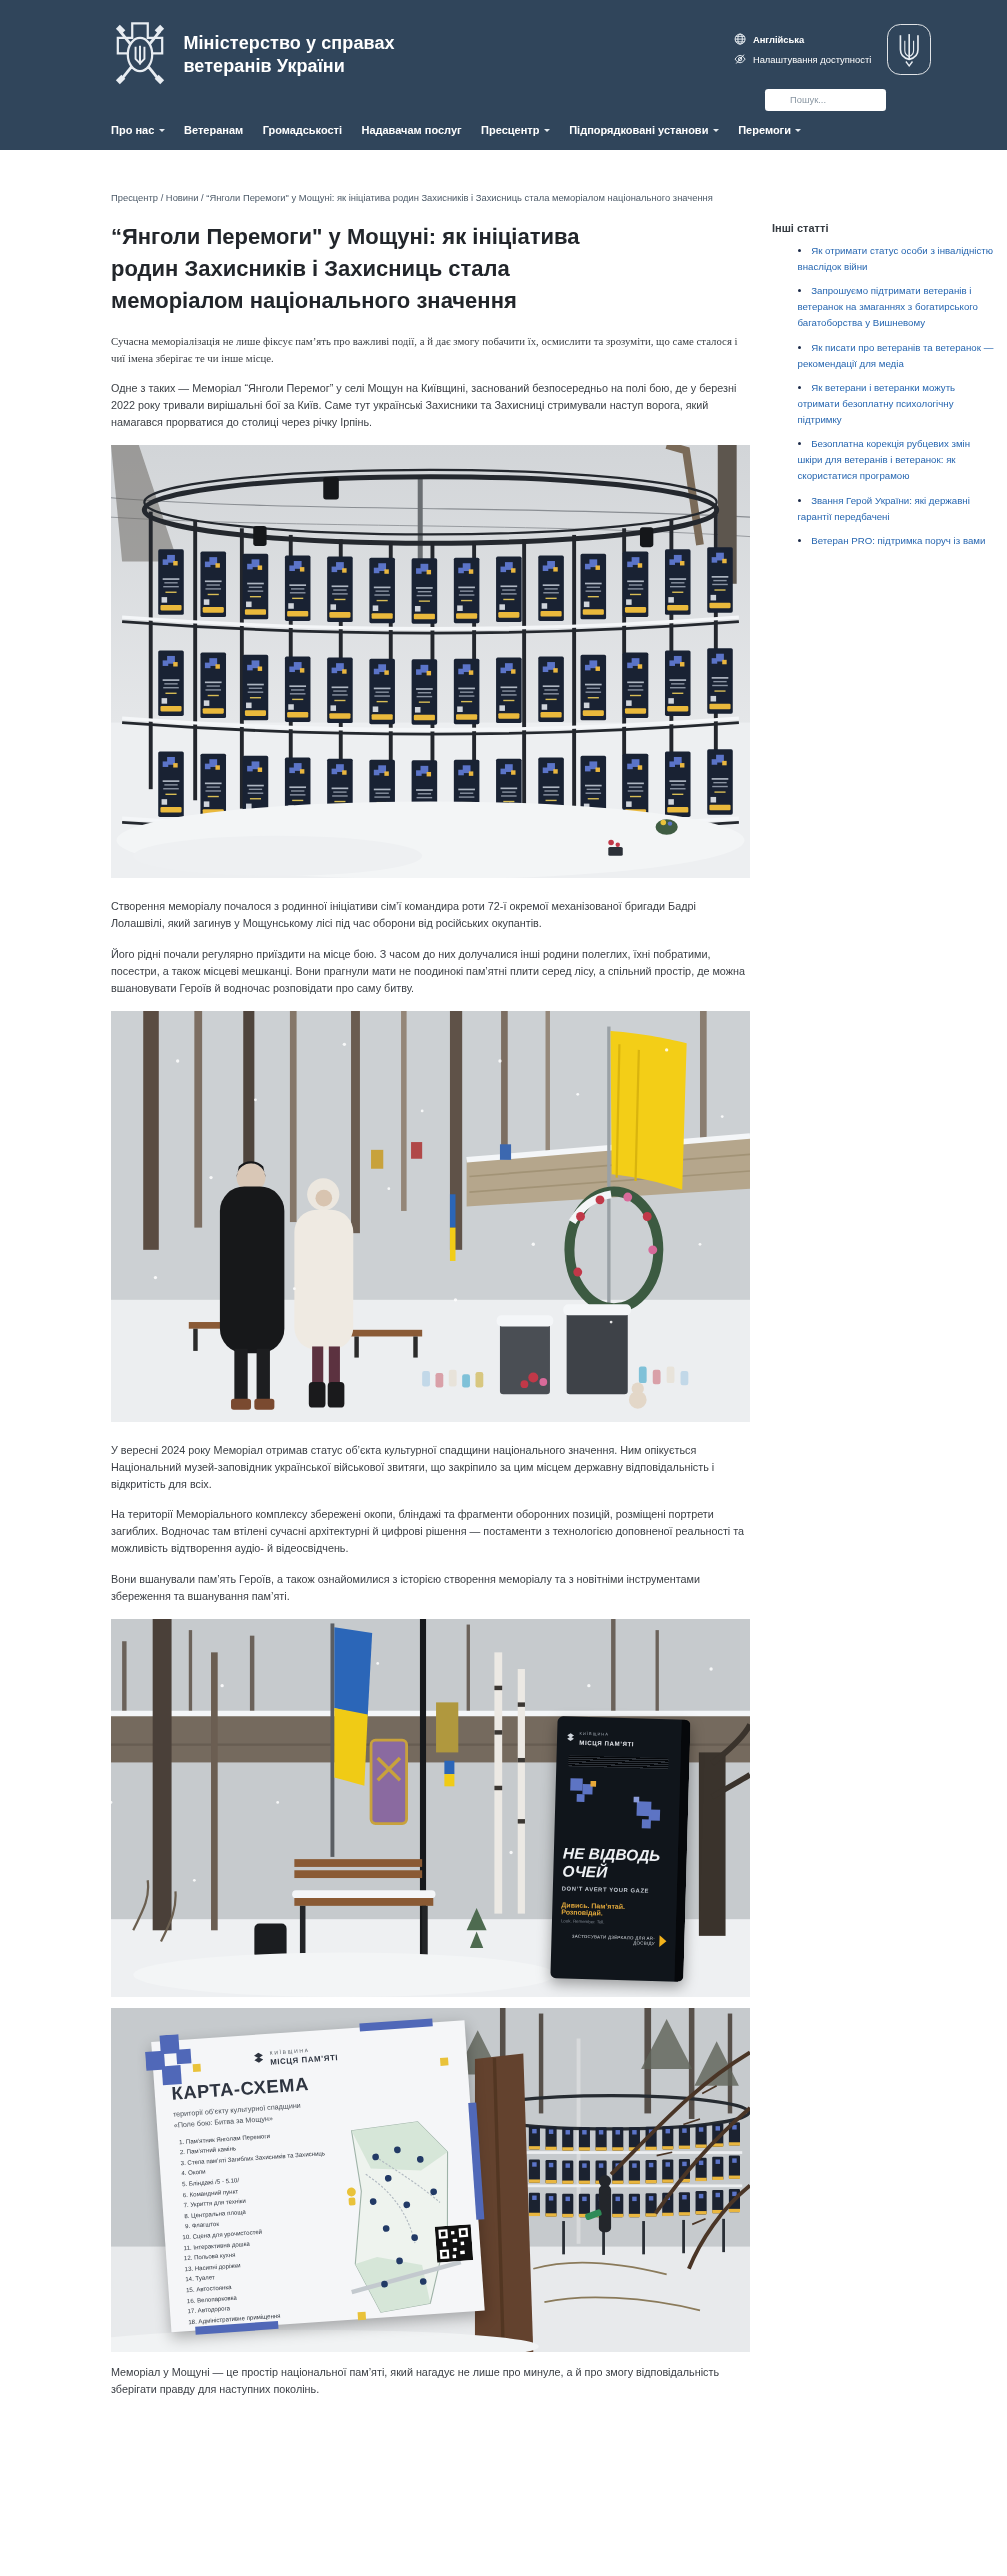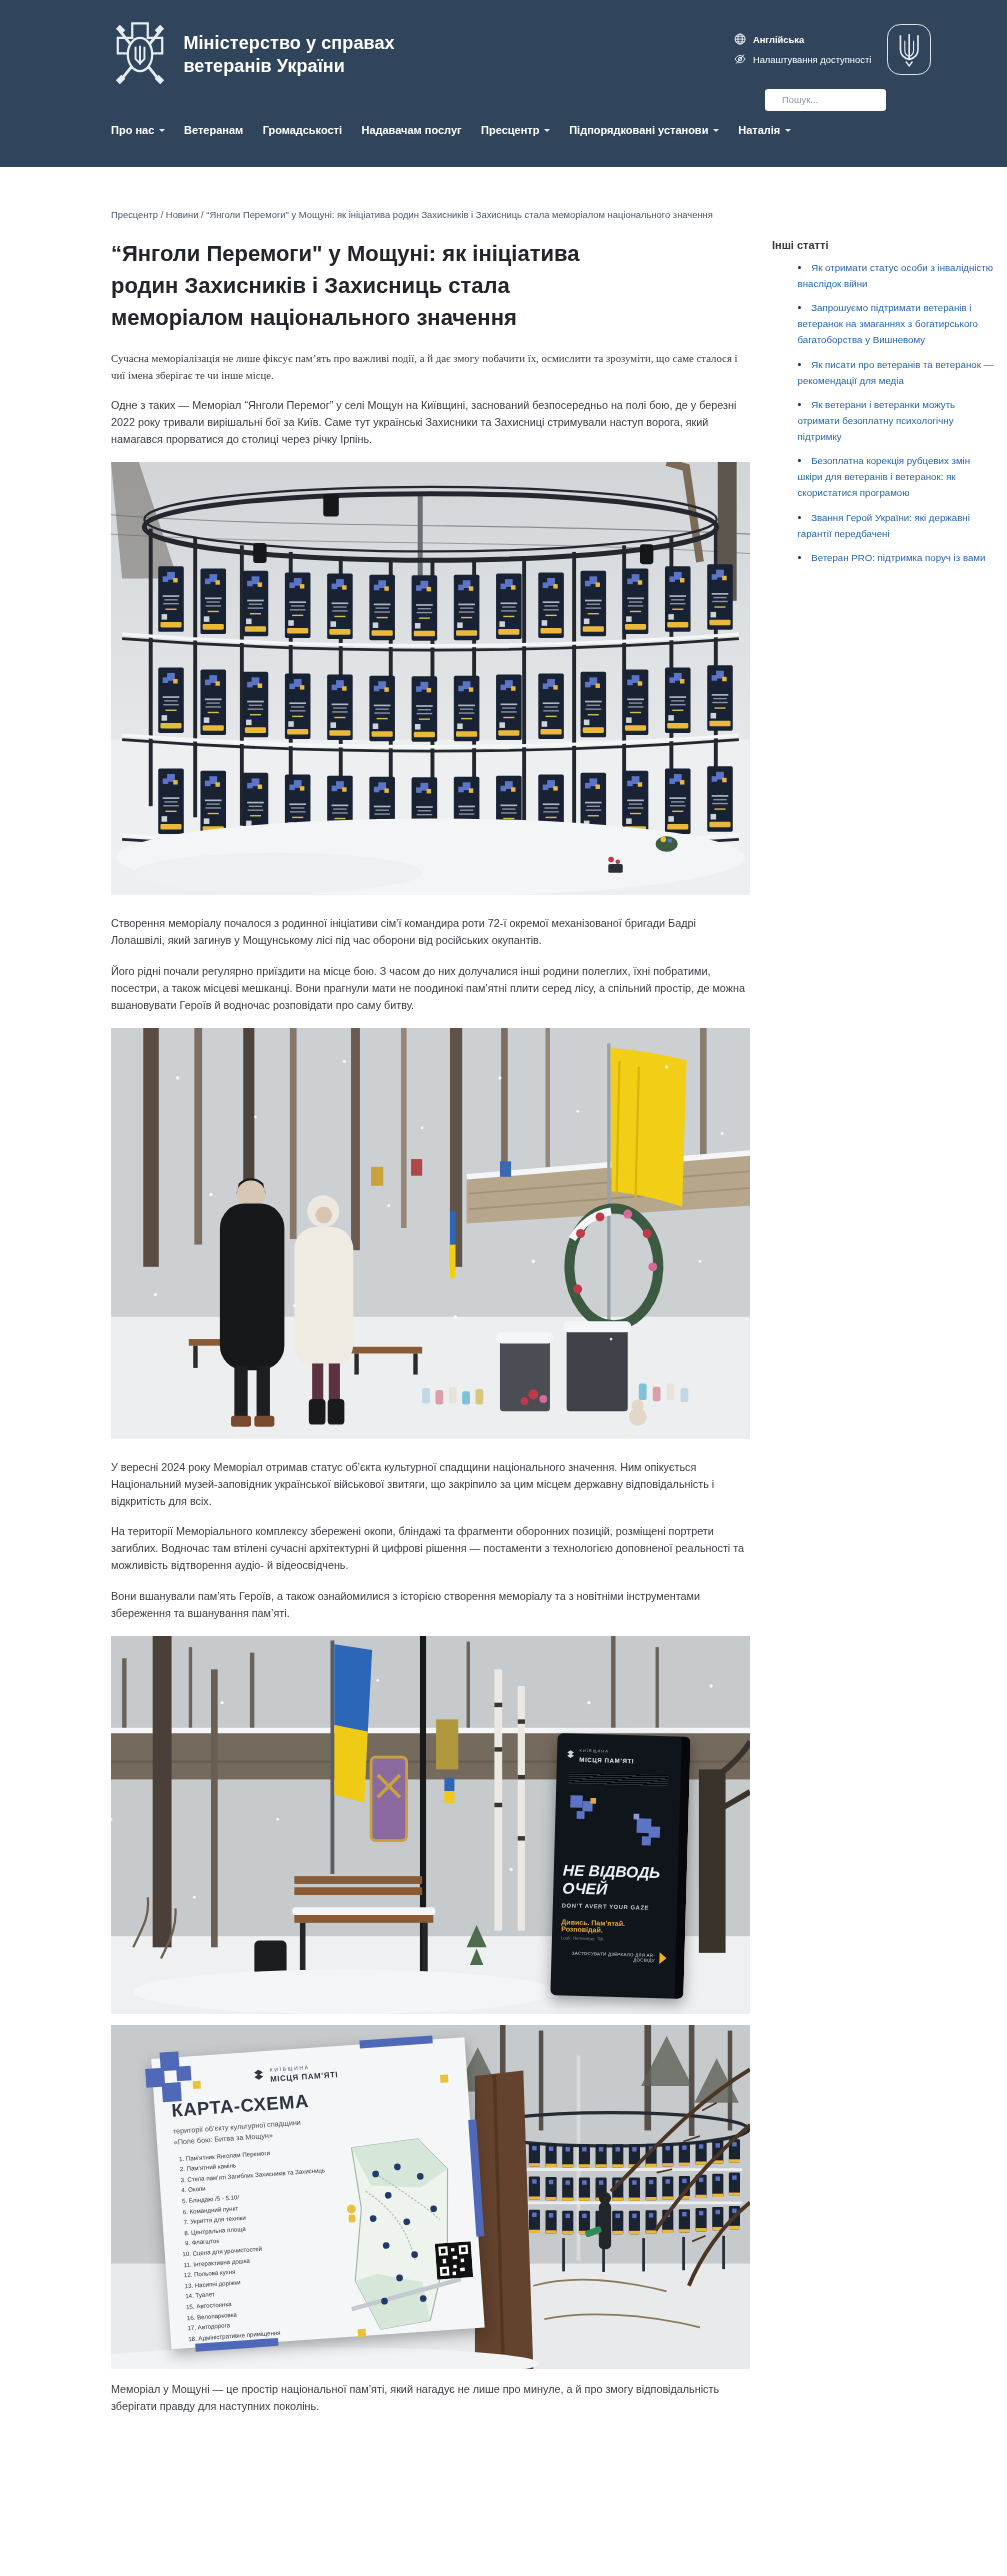--- a/index.html
+++ b/index.html
@@ -3,33 +3,33 @@
 <meta charset="utf-8">
 <style>
   * { box-sizing: border-box; }
   html,body { margin:0; padding:0; }
   body {
     width:1007px; background:#ffffff;
     font-family:"Liberation Sans", sans-serif;
     color:#3c4046;
   }
   
-  .site-header { position:relative; height:167px; background:#30455b; color:#fff; }
+  .site-header { position:relative; height:150px; background:#30455b; color:#fff; }
   .logo-link { position:absolute; left:111px; top:19px; display:flex; align-items:center; text-decoration:none; color:#fff; }
   .logo-mark { width:58px; height:71px; }
   .site-title { margin-left:14.4px; font-size:18px; line-height:23px; font-weight:700; letter-spacing:0.1px; }
   .utility { position:absolute; left:734px; top:33px; font-size:9.4px; }
   .utility-row { display:flex; align-items:center; margin-bottom:7.8px; cursor:pointer; }
   .utility-row .uicon { width:12.2px; height:12.2px; margin-right:6.7px; flex:0 0 auto; }
   .utility-row.lang { font-weight:700; }
   .emblem { position:absolute; left:887px; top:24.4px; width:44px; height:51px;
             border:1.1px solid rgba(255,255,255,.85); border-radius:13.3px;
             display:flex; align-items:center; justify-content:center; }
   .search-box { position:absolute; left:765px; top:89px; width:121px; height:21.7px;
-                border:none; border-radius:3.3px; padding:0 17px; font-size:9.4px;
+                border:none; border-radius:3.3px; padding:0 25px; font-size:9.4px;
                 font-family:"Liberation Sans",sans-serif; color:#5a6572; background:#fff; }
   .search-box::placeholder { color:#8a97a3; }
   .main-nav { position:absolute; left:111px; top:124px; display:flex; gap:19.4px;
               font-size:11px; font-weight:700; white-space:nowrap; }
   .nav-item { display:flex; align-items:center; cursor:pointer; }
   .nav-item .caret { width:0; height:0; margin-left:4.4px; border-left:3.3px solid transparent;
                      border-right:3.3px solid transparent; border-top:3.9px solid #e8edf2; }
   
   .breadcrumb { margin:40px 0 0 111px; width:866px; font-size:9.4px; line-height:16.7px; color:#4c5a68; }
   .breadcrumb a { color:#4c5a68; text-decoration:none; }
@@ -173,21 +173,21 @@
       </div>
     <div class="nav-item">
         <span>Пресцентр</span>
         <span class="caret"></span>
       </div>
     <div class="nav-item">
         <span>Підпорядковані установи</span>
         <span class="caret"></span>
       </div>
     <div class="nav-item">
-        <span>Наталія</span>
+        <span>Перемоги</span>
         <span class="caret"></span>
       </div>
   </nav>
 </header>
 
 <div class="breadcrumb">
   <a>Пресцентр</a>
   <span>/</span>
   <a>Новини</a>
   <span class="crumb-current">/ “Янголи Перемоги" у Мощуні: як ініціатива родин Захисників і Захисниць стала меморіалом національного значення</span>

